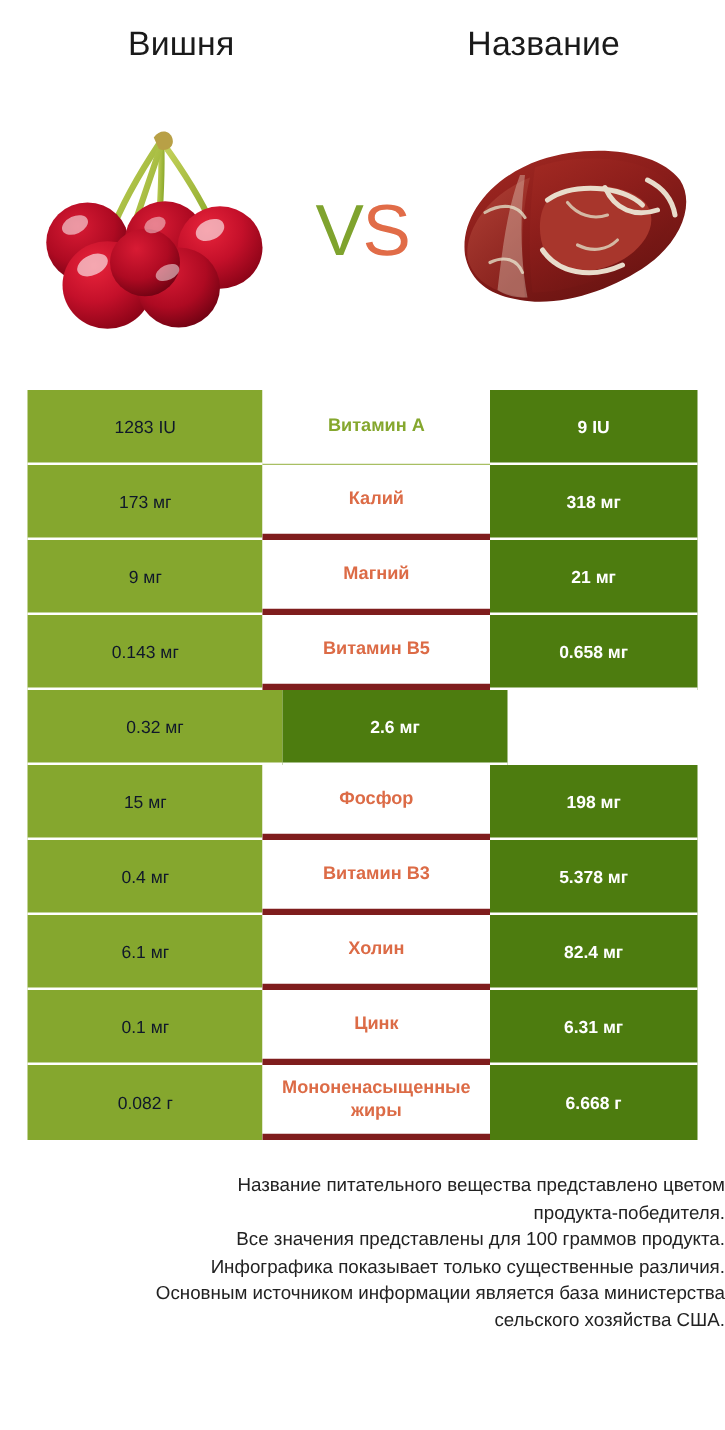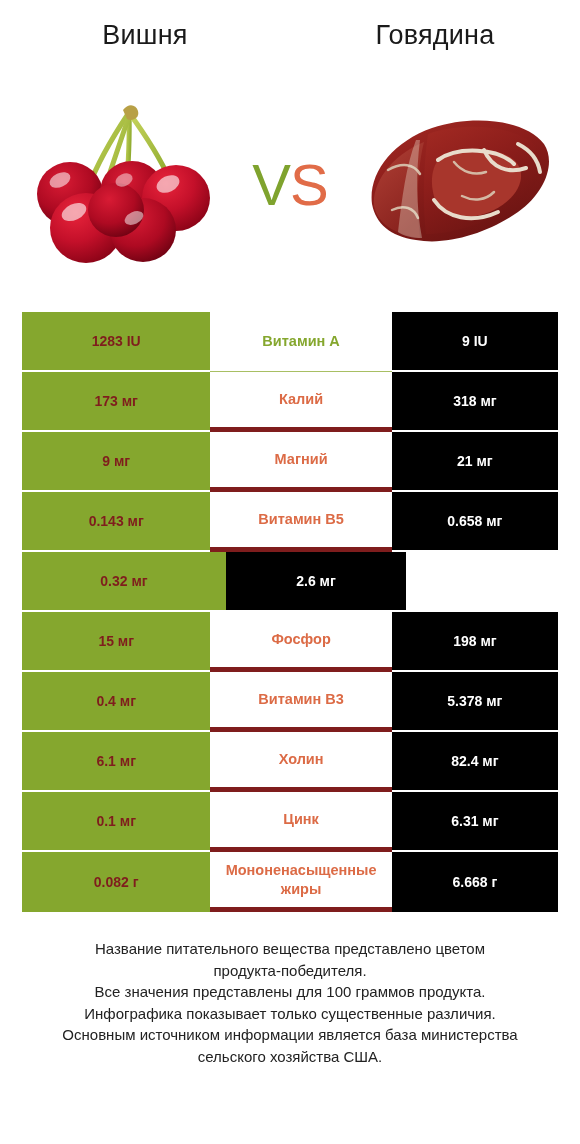--- a/index.html
+++ b/index.html
@@ -85,36 +85,36 @@
   .cell {
     display: flex;
     align-items: center;
     justify-content: center;
     text-align: center;
     overflow: hidden;
   }
   .cell-left {
     width: 204px;
     background: #85A72E;
-    color: #7f1d1d;
+    color: #0f172a;
     font-size: 14px;
-    font-weight: bold;
+    font-weight: normal;
     border-bottom: 2px solid #ffffff;
   }
   .cell-mid {
     width: 196px;
     background: #ffffff;
     font-size: 14.5px;
     font-weight: bold;
     line-height: 19px;
     padding: 0 2px;
   }
   .cell-right {
     width: 180px;
-    background: #000000;
+    background: #4d7c0f;
     color: #ffffff;
     font-size: 14px;
     font-weight: bold;
     border-bottom: 2px solid #ffffff;
   }
   .cell-mid.win-green { color: #85A72E; border-bottom: 1px solid #A8BF63; }
   .cell-mid.win-orange { color: #DC6B46; border-bottom: 5px solid #7f1d1d; }
   .cell-mid .lbl {
     display: block;
     white-space: nowrap;
@@ -132,33 +132,33 @@
   .footer {
     position: absolute;
     left: 0; top: 938px;
     width: 580px;
     text-align: center;
     font-size: 15px;
     line-height: 21.5px;
     color: #222222;
     font-weight: 400;
   }
-  .footer .ln { display: block; white-space: nowrap; }
+  .footer .ln { display: block; white-space: nowrap; text-align: right; }
 </style>
 </head>
 <body>
 
 <div class="page">
 
   <div class="header">
     <div class="header-col">
       <span class="title">Вишня</span>
     </div>
     <div class="header-col">
-      <span class="title">Говядина</span>
+      <span class="title">Название</span>
     </div>
   </div>
 
   <div class="hero">
 
     <div class="hero-left">
       <svg viewBox="0 0 200 180" width="200" height="180">
         <defs>
           <radialGradient id="chA" cx="35%" cy="28%" r="75%">
             <stop offset="0%" stop-color="#E8243B"></stop>

